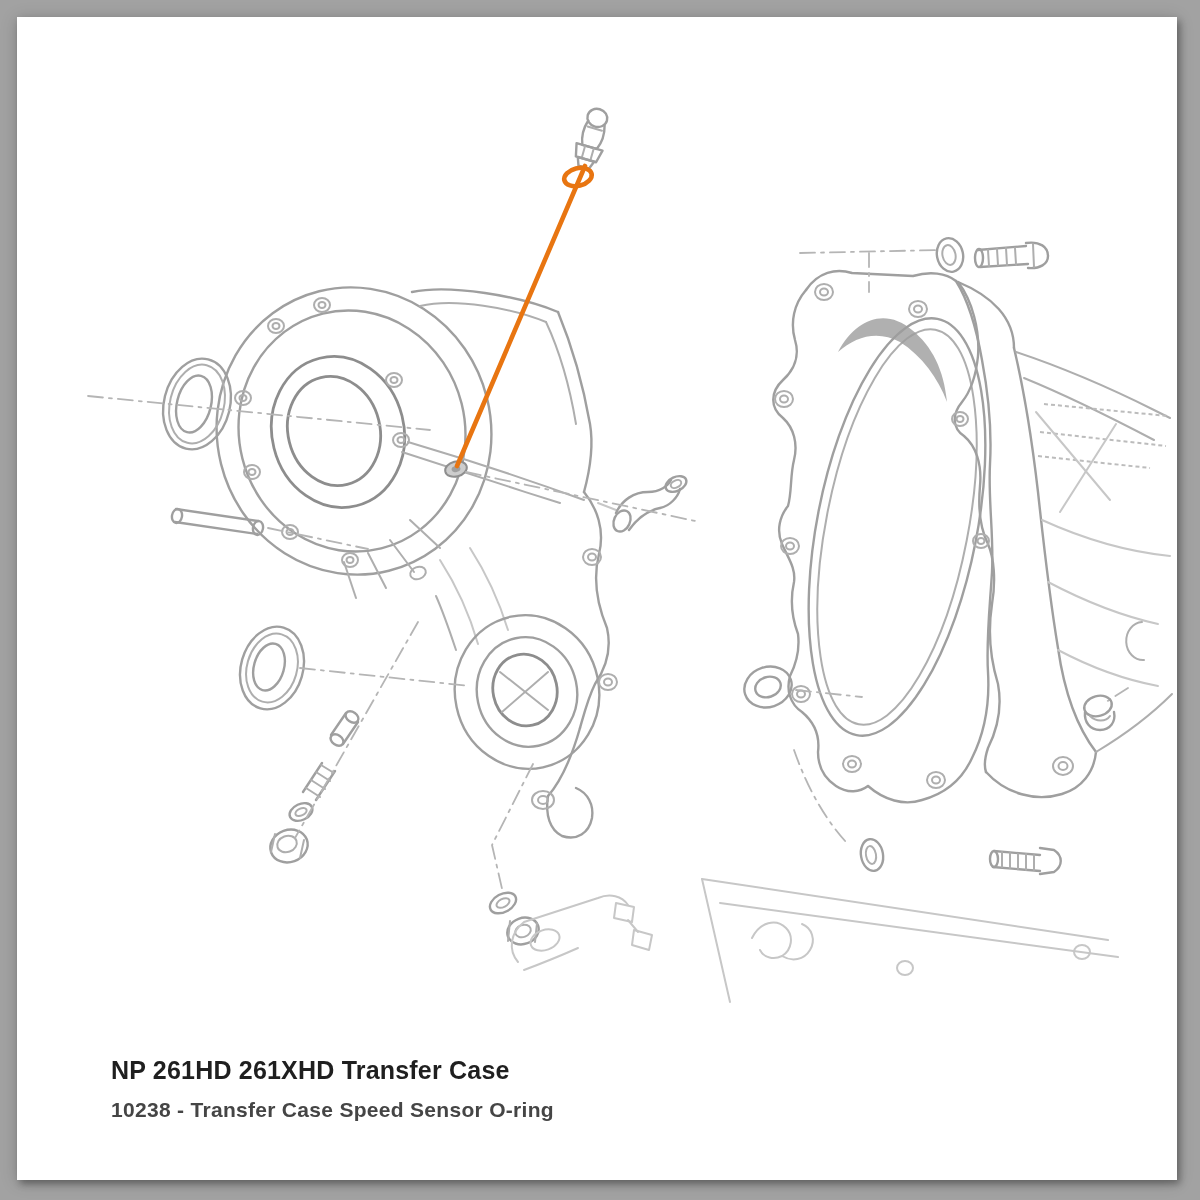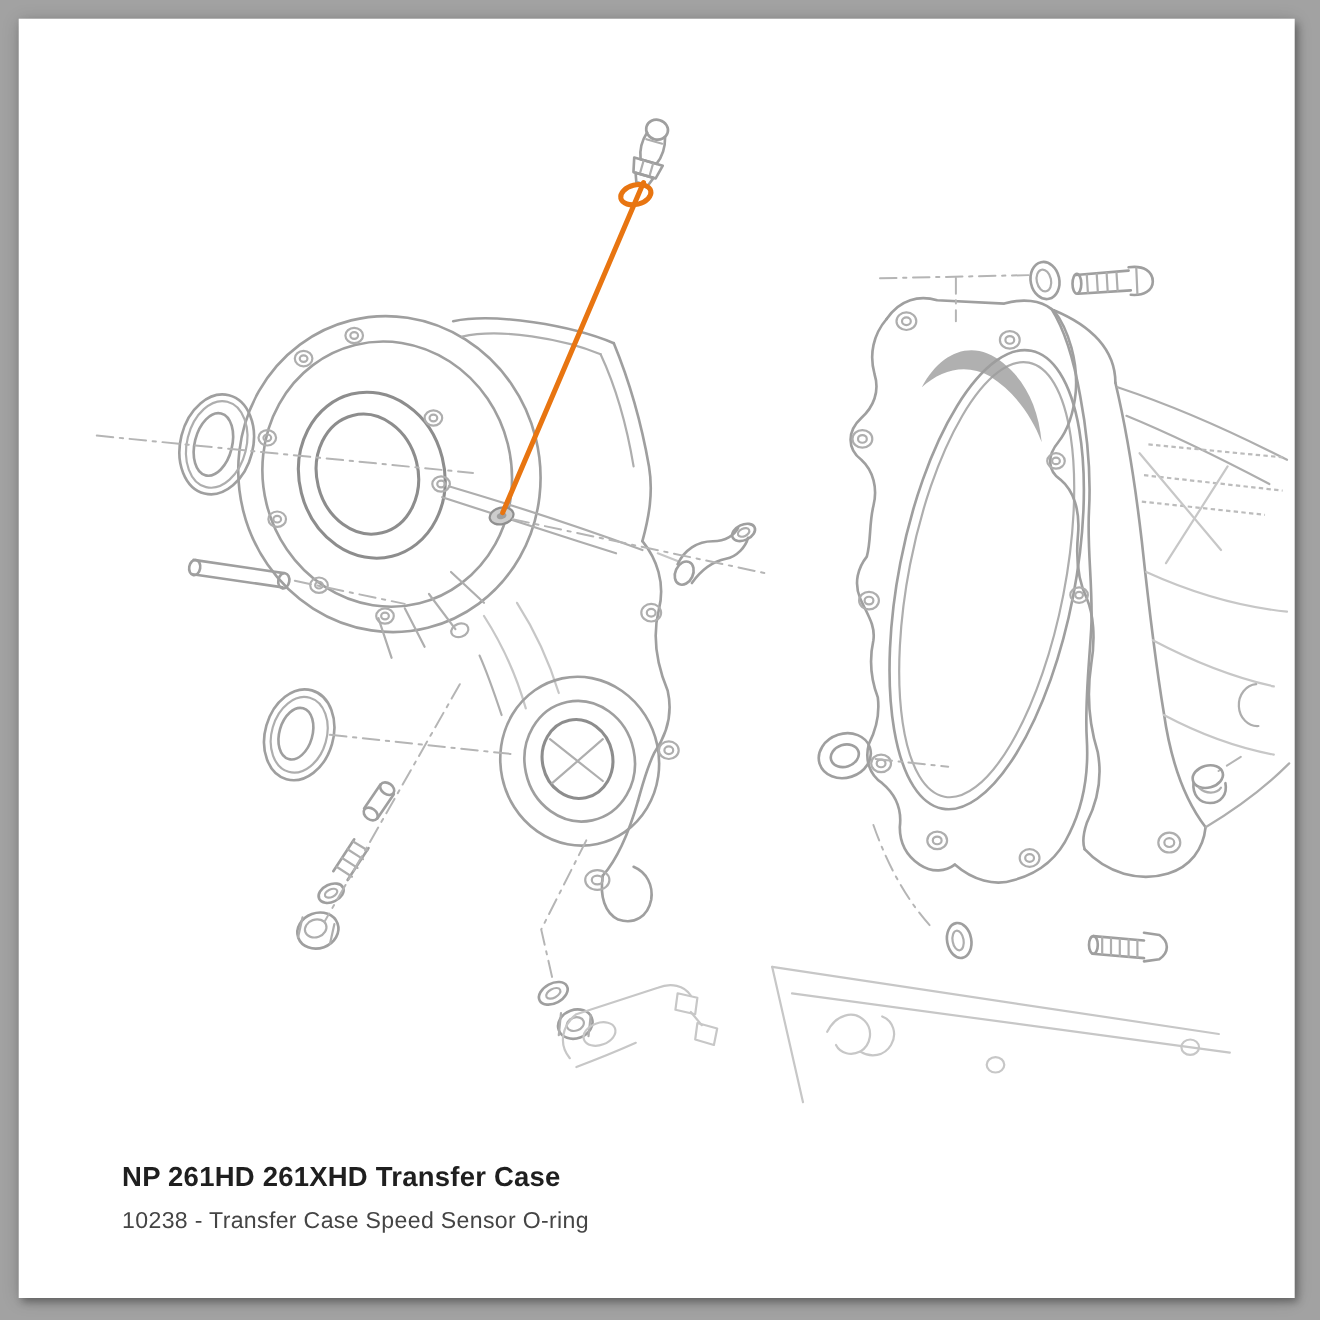--- a/index.html
+++ b/index.html
@@ -13,21 +13,21 @@
     background:#ffffff;
     box-shadow: 3px 4px 7px rgba(0,0,0,0.32), 0 2px 16px rgba(0,0,0,0.18);
   }
   svg.diagram{position:absolute;left:0;top:0;}
   .caption{position:absolute;left:83px;top:1056px;margin-left:28px;}
   .caption h1{
     font-size:25px;font-weight:bold;color:#1f1f1f;
     margin:0 0 13px 0;letter-spacing:.2px;
   }
   .caption p{
-    font-size:21px;color:#454545;margin:0;letter-spacing:.3px;
+    font-size:21px;color:#454545;margin:0;letter-spacing:.3px;font-weight:bold;
   }
   
   .ln {fill:none;stroke:#9f9f9f;stroke-width:2.4;stroke-linecap:round;stroke-linejoin:round;}
   .ln2{fill:none;stroke:#aeaeae;stroke-width:2;stroke-linecap:round;stroke-linejoin:round;}
   .dk {fill:none;stroke:#8d8d8d;stroke-width:2.8;stroke-linecap:round;}
   .ft {fill:none;stroke:#c7c7c7;stroke-width:2;stroke-linecap:round;stroke-linejoin:round;}
   .dash{fill:none;stroke:#b5b5b5;stroke-width:1.8;stroke-dasharray:15 6 3 6;stroke-linecap:round;}
   .scr{fill:none;stroke:#bcbcbc;stroke-width:2;stroke-dasharray:4 3;}
   .hl {fill:none;stroke-width:4.6;stroke-linecap:round;}
   .shade{fill:#9c9c9c;stroke:none;opacity:.8;}

